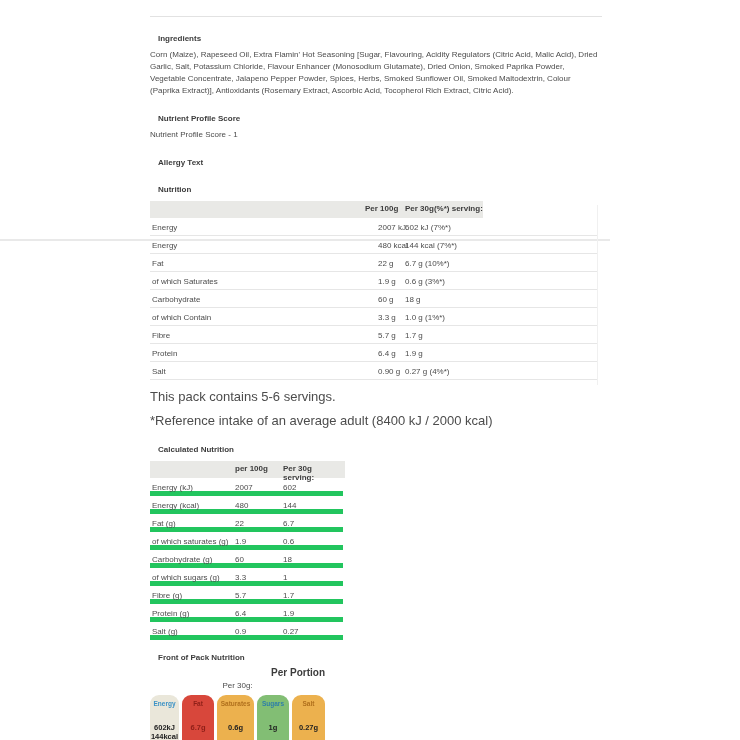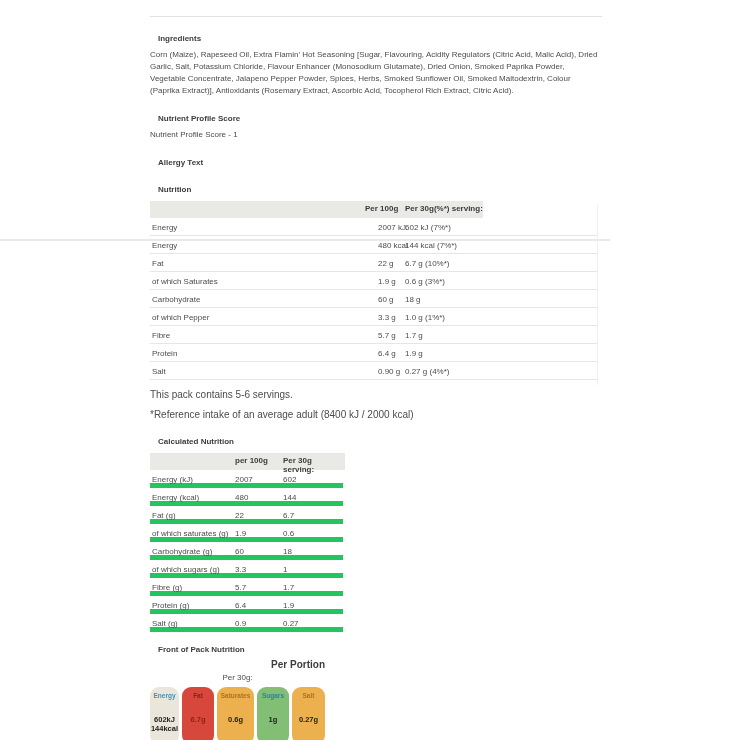--- a/index.html
+++ b/index.html
@@ -19,21 +19,21 @@
   .t1-header { position:relative; width:333px; height:17px; background:#e9e9e6; }
   .t1-header span { position:absolute; top:3px; font-size:8px; font-weight:bold; color:#3c3c3c; }
   .t1-header .c1 { left:215px; }
   .t1-header .c2 { left:255px; }
   .t1-row { position:relative; width:447px; height:18px; border-bottom:1px solid #e6e6e6; }
   .t1-row span { position:absolute; top:5px; font-size:8px; color:#4c4c4c; }
   .t1-row .lab { left:2px; }
   .t1-row .c1 { left:228px; }
   .t1-row .c2 { left:255px; }
 
-  .note { font-size:10px; color:#4c4c4c; margin-top:9px; }
+  .note { font-size:13px; color:#4c4c4c; margin-top:9px; }
 
   
   .t2 { margin-top:6px; }
   .t2-header { position:relative; width:195px; height:17px; background:#e9e9e6; }
   .t2-header span { position:absolute; top:3px; font-size:8px; font-weight:bold; color:#3c3c3c; }
   .t2-header .c1 { left:85px; }
   .t2-header .c2 { left:133px; }
   .t2-row { position:relative; width:193px; height:18px; border-bottom:5px solid #22c55e; }
   .t2-row span { position:absolute; top:5px; font-size:8px; color:#4c4c4c; }
   .t2-row .lab { left:2px; }
@@ -103,21 +103,21 @@
           <span class="lab">of which Saturates</span>
           <span class="c1">1.9 g</span>
           <span class="c2">0.6 g (3%*)</span>
         </div>
       <div class="t1-row">
           <span class="lab">Carbohydrate</span>
           <span class="c1">60 g</span>
           <span class="c2">18 g</span>
         </div>
       <div class="t1-row">
-          <span class="lab">of which Pepper</span>
+          <span class="lab">of which Contain</span>
           <span class="c1">3.3 g</span>
           <span class="c2">1.0 g (1%*)</span>
         </div>
       <div class="t1-row">
           <span class="lab">Fibre</span>
           <span class="c1">5.7 g</span>
           <span class="c2">1.7 g</span>
         </div>
       <div class="t1-row">
           <span class="lab">Protein</span>

